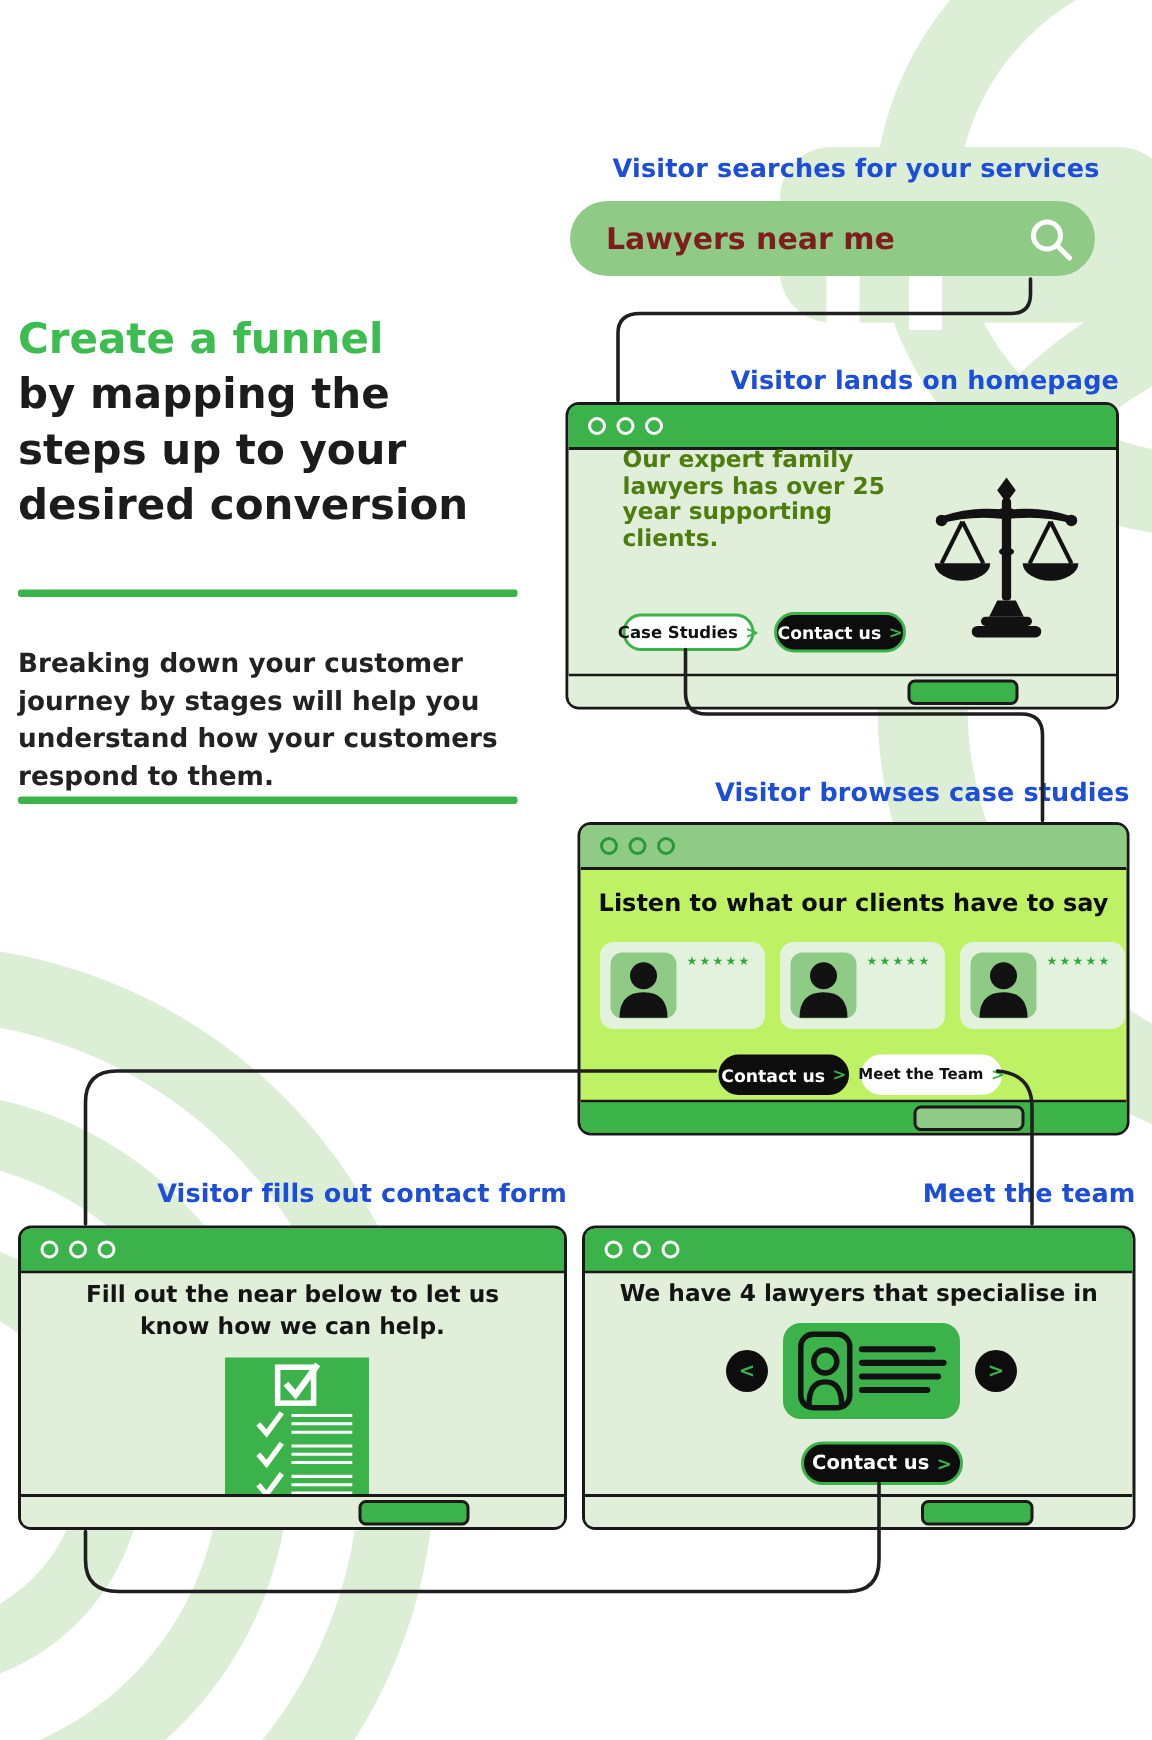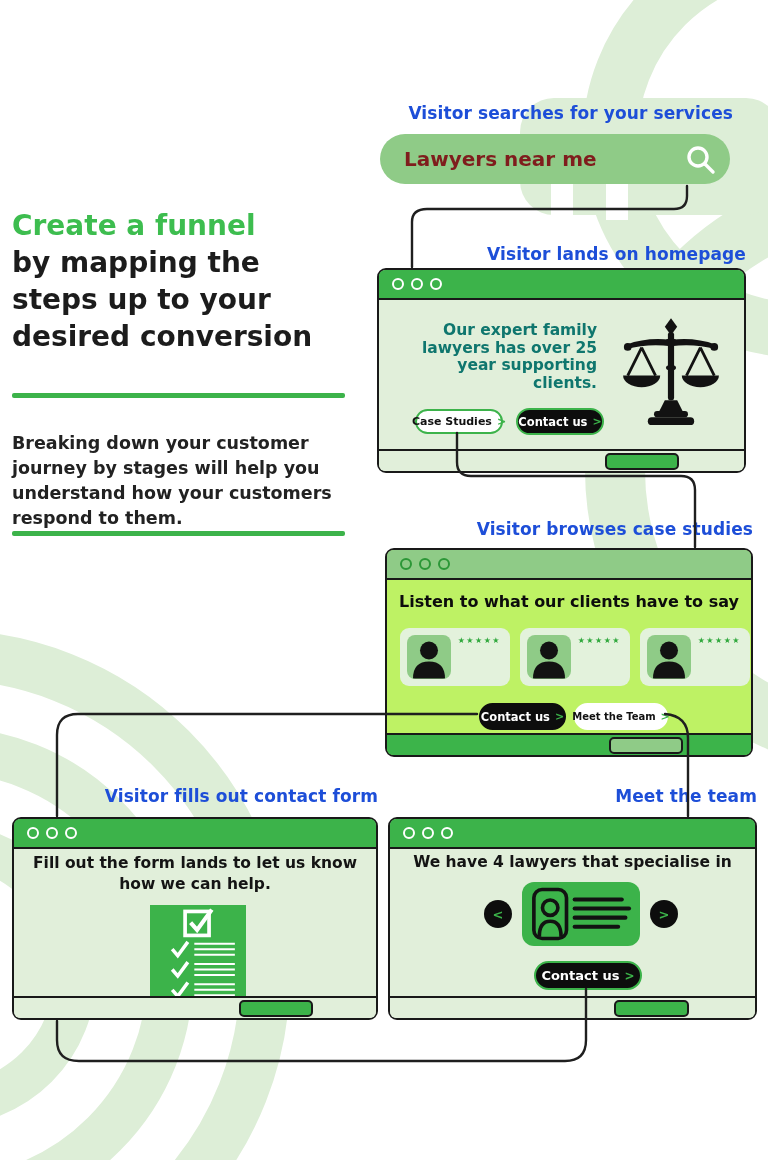--- a/index.html
+++ b/index.html
@@ -32,21 +32,21 @@
   .thumb{position:absolute;top:2px;height:13px;border-radius:5px;background:#3cb34a;border:2px solid #191919;}
   .thumb.light{background:#8fcb87;}
   
   .pill{position:absolute;display:flex;align-items:center;justify-content:center;gap:5px;border-radius:15px;
         font-size:11.5px;box-sizing:border-box;cursor:pointer;white-space:nowrap;}
   .pill-dark{background:#0d0d0d;color:#fff;border:2px solid #3cb34a;}
   .pill-dark.noring{border-color:#0d0d0d;}
   .pill-light{background:#ffffff;color:#111;border:2px solid #3cb34a;}
   .chev{color:#3cb34a;font-size:11px;}
   
-  .w1-text{position:absolute;left:36px;top:52px;width:182px;font-size:15.5px;line-height:17.5px;color:#0f766e;text-align:right;}
+  .w1-text{position:absolute;left:36px;top:28px;width:182px;font-size:15.5px;line-height:17.5px;color:#4d7c0f;}
   .scales{position:absolute;right:22px;top:44px;}
   
   .w2-head{position:absolute;left:0;right:0;top:42px;text-align:center;font-size:16px;color:#0c0c0c;}
   .card{position:absolute;top:78px;width:110px;height:58px;background:#e3f2dc;border-radius:9px;}
   .card .avatar{position:absolute;left:7px;top:7px;width:44px;height:44px;background:#8fcb87;border-radius:8px;overflow:hidden;}
   .card .stars{position:absolute;right:9px;top:8px;font-size:8px;letter-spacing:1.5px;color:#2fa83c;}
   
   .w3-head{position:absolute;left:18px;right:18px;top:34px;text-align:center;font-size:15.5px;line-height:21px;color:#141414;}
   .checklist{position:absolute;left:136px;top:86px;width:96px;height:94px;background:#3cb34a;}
   
@@ -185,21 +185,21 @@
     </div>
   </div>
 
   <div class="sec-title" style="left:12px;top:786px;width:366px;">Visitor fills out contact form</div>
   <div class="win" style="left:12px;top:817px;width:366px;height:203px;">
     <div class="tbar">
       <span class="dot"></span>
       <span class="dot"></span>
       <span class="dot"></span>
     </div>
-    <div class="w3-head">Fill out the form lands to let us know how we can help.</div>
+    <div class="w3-head">Fill out the near below to let us know how we can help.</div>
     <div class="checklist">
       <svg width="96" height="94" viewBox="0 0 96 102">
         <rect x="34" y="7" width="26" height="26" fill="none" stroke="#ffffff" stroke-width="4"></rect>
         <path d="M40,19 l7,8 L63,5" stroke="#ffffff" stroke-width="4.5" fill="none"></path>
         <g stroke="#ffffff" fill="none">
           <path d="M20,48 l6,7 11,-15" stroke-width="3.8"></path>
           <line x1="44" y1="42" x2="88" y2="42" stroke-width="2.2"></line>
           <line x1="44" y1="48" x2="88" y2="48" stroke-width="2.2"></line>
           <line x1="44" y1="54" x2="88" y2="54" stroke-width="2.2"></line>
           <path d="M20,70 l6,7 11,-15" stroke-width="3.8"></path>

